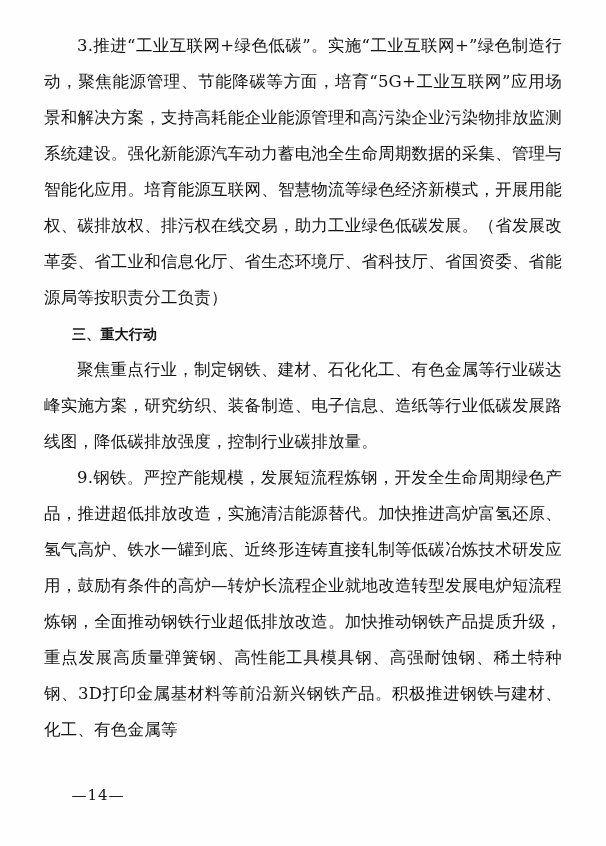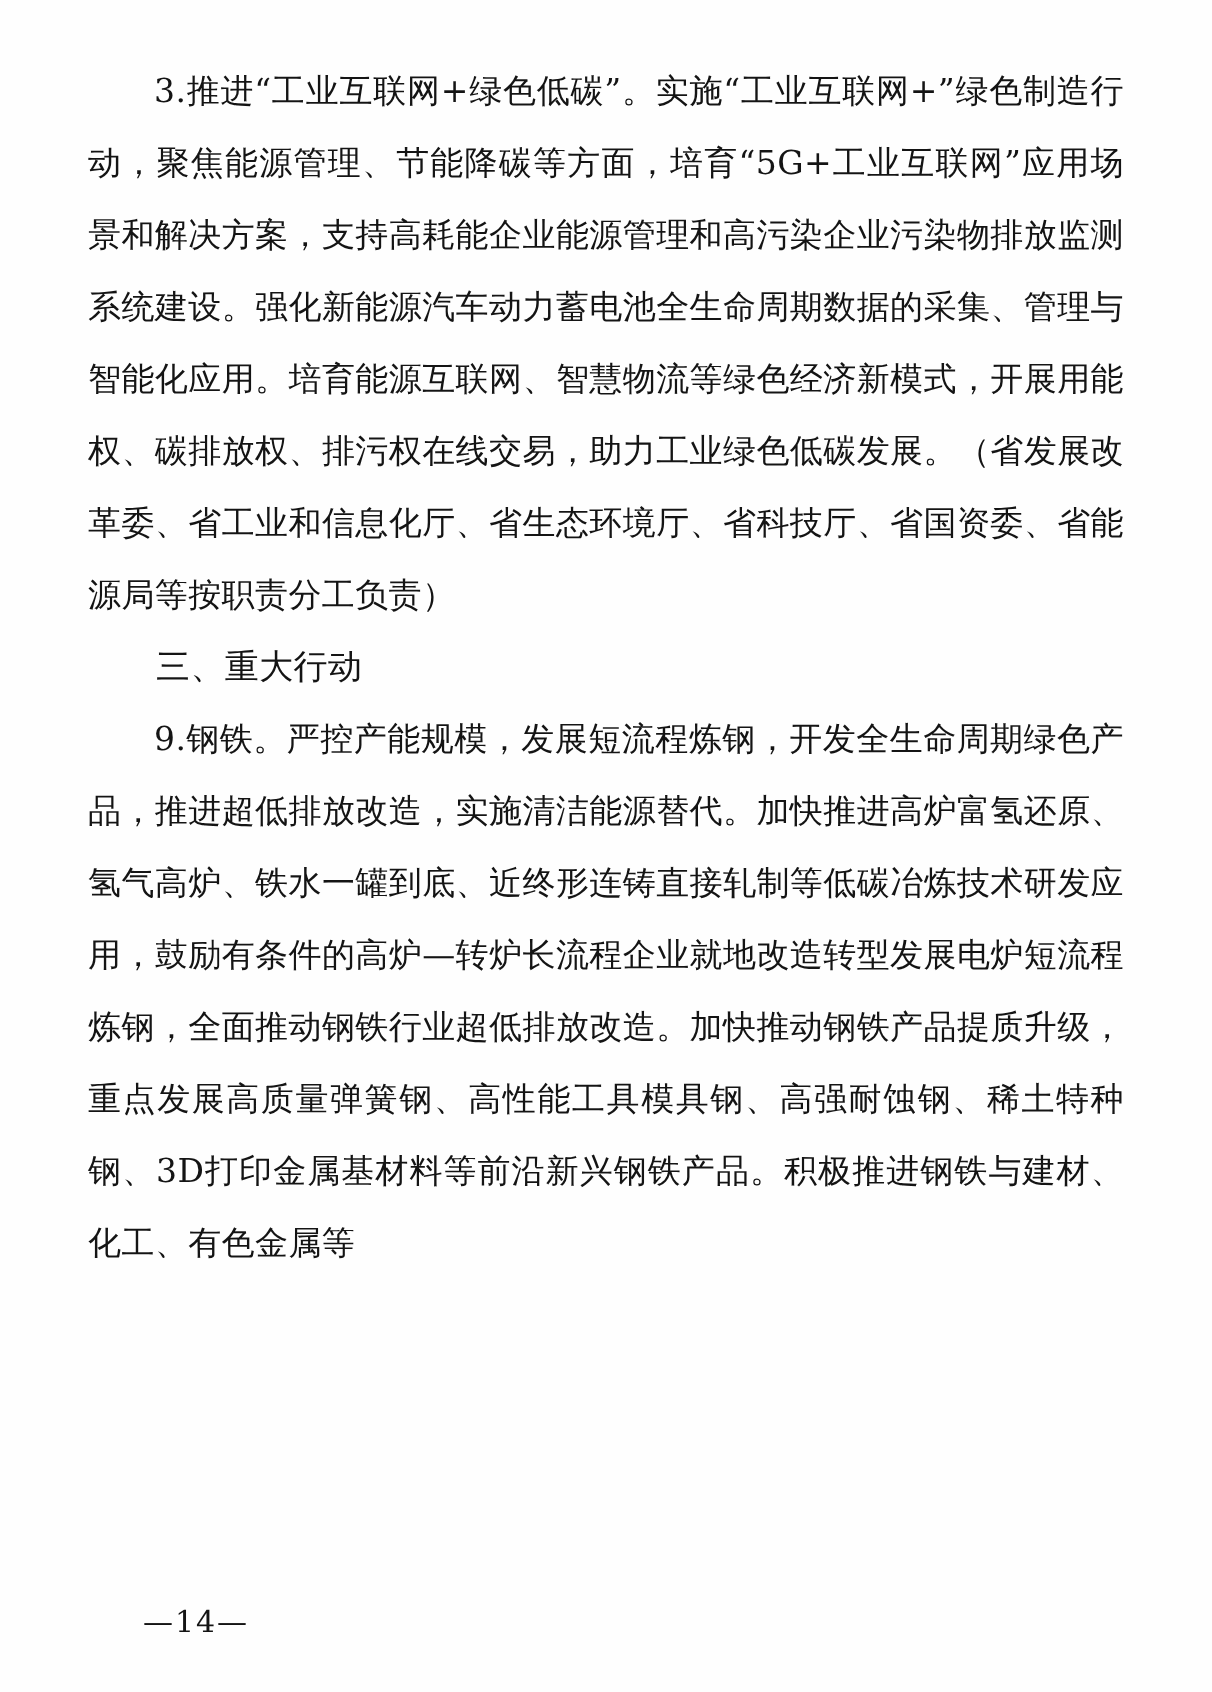--- a/index.html
+++ b/index.html
@@ -30,35 +30,35 @@
     letter-spacing: 0.2px;
     color: #141414;
   }
   .para {
     margin: 0;
     text-indent: 2em;
   }
   .heading {
     margin: 0;
     text-indent: 2em;
-    font-weight: normal;
-    font-size: 17px;
+    font-weight: bold;
+    font-size: 14px;
     line-height: 36px;
   }
   .subheading {
     margin: 0;
     text-indent: 2em;
     font-size: 16.5px;
     line-height: 36px;
   }
   .page-number {
     position: absolute;
     left: 0;
     right: 0;
-    bottom: 26px;
+    bottom: 42px;
     text-align: center;
     font-size: 15px;
     letter-spacing: 1px;
     color: #141414;
     font-family: "DejaVu Serif", "Liberation Serif", serif;
   }
   .pn-inner {
     display: inline-block;
     padding-left: 0px;
     margin-left: -410px;
@@ -68,20 +68,21 @@
 <body>
 
 <div class="page">
   <div class="doc-body">
 
     <p class="para">3.推进“工业互联网+绿色低碳”。实施“工业互联网+”绿色制造行动，聚焦能源管理、节能降碳等方面，培育“5G+工业互联网”应用场景和解决方案，支持高耗能企业能源管理和高污染企业污染物排放监测系统建设。强化新能源汽车动力蓄电池全生命周期数据的采集、管理与智能化应用。培育能源互联网、智慧物流等绿色经济新模式，开展用能权、碳排放权、排污权在线交易，助力工业绿色低碳发展。（省发展改革委、省工业和信息化厅、省生态环境厅、省科技厅、省国资委、省能源局等按职责分工负责）</p>
 
     <p class="heading">三、重大行动</p>
 
 
+    <p class="para">聚焦重点行业，制定钢铁、建材、石化化工、有色金属等行业碳达峰实施方案，研究纺织、装备制造、电子信息、造纸等行业低碳发展路线图，降低碳排放强度，控制行业碳排放量。</p>
 
     <p class="para">9.钢铁。严控产能规模，发展短流程炼钢，开发全生命周期绿色产品，推进超低排放改造，实施清洁能源替代。加快推进高炉富氢还原、氢气高炉、铁水一罐到底、近终形连铸直接轧制等低碳冶炼技术研发应用，鼓励有条件的高炉—转炉长流程企业就地改造转型发展电炉短流程炼钢，全面推动钢铁行业超低排放改造。加快推动钢铁产品提质升级，重点发展高质量弹簧钢、高性能工具模具钢、高强耐蚀钢、稀土特种钢、3D打印金属基材料等前沿新兴钢铁产品。积极推进钢铁与建材、化工、有色金属等</p>
 
   </div>
 
   <div class="page-number">
     <span class="pn-inner">—14—</span>
   </div>
 </div>
 

